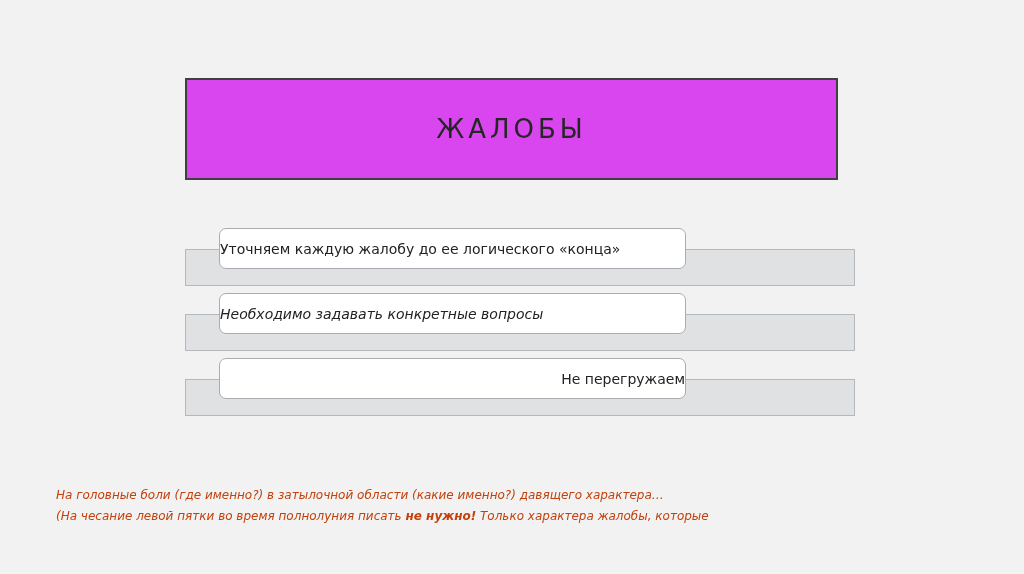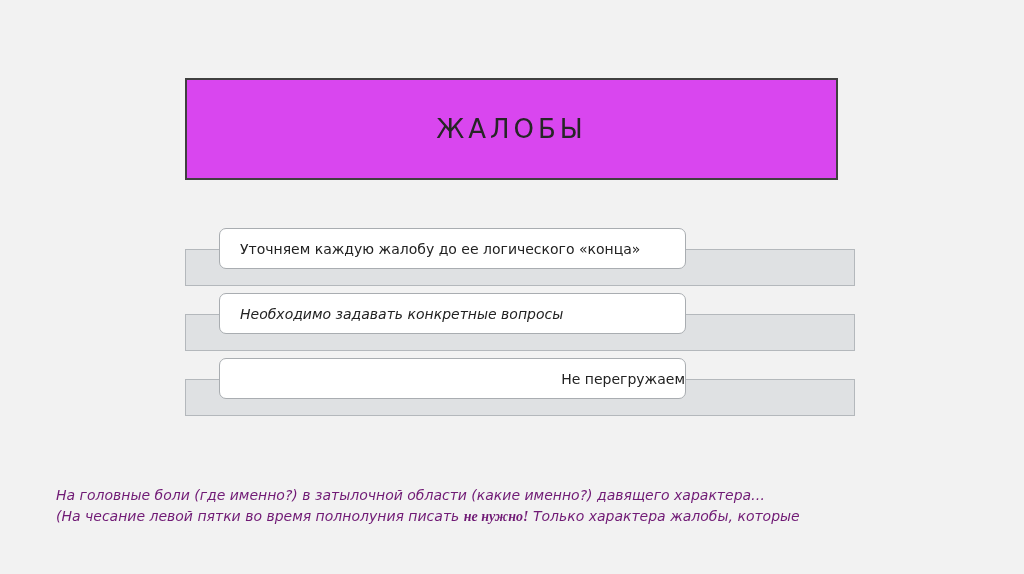--- a/index.html
+++ b/index.html
@@ -3,25 +3,25 @@
 <meta charset="utf-8">
 <style>
   html, body { margin:0; padding:0; }
   body { width:1024px; height:574px; background:#f2f2f2; position:relative; overflow:hidden;
          font-family:"DejaVu Sans", sans-serif; color:#222; }
   .title-box { position:absolute; left:185px; top:78px; width:649px; height:98px;
                background:#d946ef; border:2px solid #404040; display:flex; align-items:center; justify-content:center; }
   .title-text { font-size:26px; letter-spacing:4px; color:#262626; font-weight:normal; }
   .bar { position:absolute; left:185px; width:668px; height:35px; background:#dfe1e3; border:1px solid #b4b8bc; }
   .card { position:absolute; left:219px; width:467px; height:41px; background:#fff; border:1px solid #a9adb1;
-          border-radius:7px; display:flex; align-items:center; padding-left:20px; box-sizing:border-box;
+          border-radius:7px; display:flex; align-items:center; box-sizing:border-box;
           font-size:14px; color:#222; }
   .note { position:absolute; left:56px; top:485px; width:900px; font-family:"DejaVu Sans", sans-serif;
-          font-style:italic; font-size:14px; line-height:21px; color:#701a75; }
-  .note b { font-weight:bold;font-family:Liberation Serif, serif; }
+          font-style:italic; font-size:12px; line-height:21px; color:#c2410c; }
+  .note b { font-weight:bold; }
 </style>
 </head>
 <body>
 
 <div class="title-box">
   <span class="title-text">ЖАЛОБЫ</span>
 </div>
 
 <div class="bar" style="top:249px;"></div>
 <div class="card" style="top:228px;">

